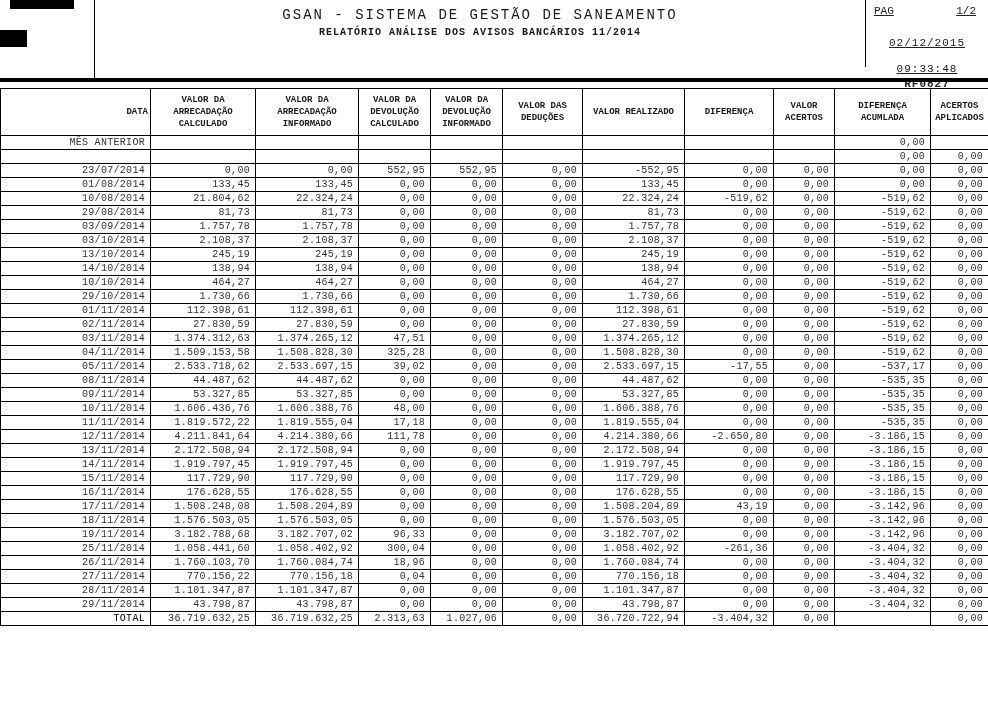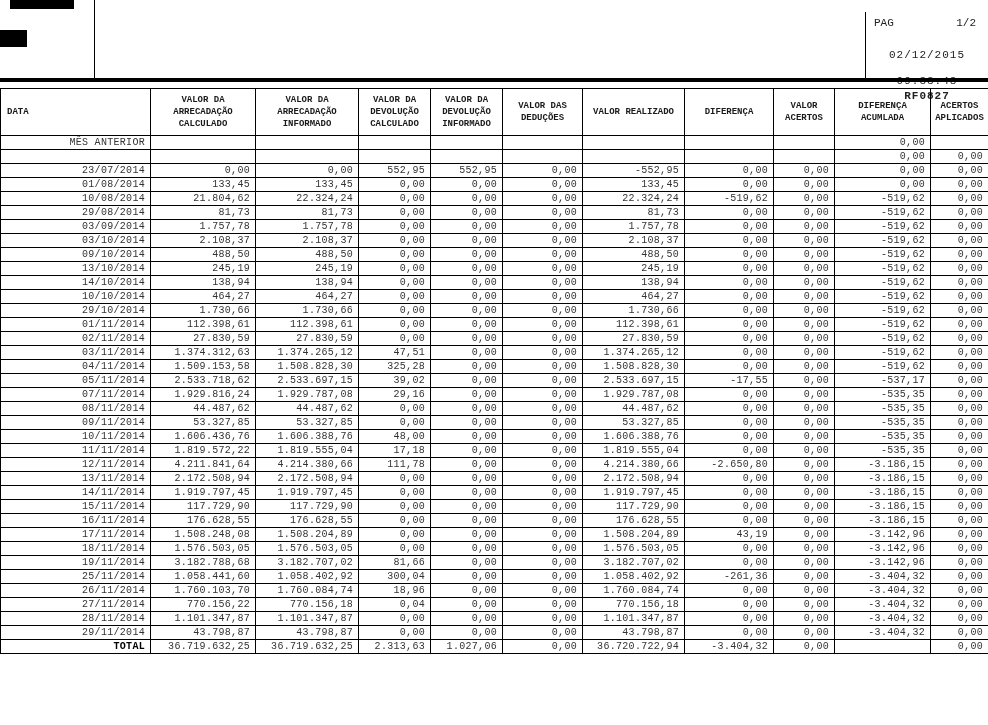--- a/index.html
+++ b/index.html
@@ -15,60 +15,64 @@
   }
 
   
   .report-header { position:absolute; top:0; left:0; width:988px; height:78px; }
   .logo-cell { position:absolute; top:0; left:0; width:95px; height:78px; border-right:1px solid #000; }
   .logo-frag-top { position:absolute; top:0; left:10px; width:64px; height:9px; background:#000; }
   .logo-frag-side { position:absolute; top:30px; left:0; width:27px; height:17px; background:#000; }
   .header-center { position:absolute; top:7px; left:96px; width:768px; text-align:center; }
   .report-title { font-size:14px; letter-spacing:2px; color:#1a1a1a; white-space:nowrap; }
   .report-subtitle { margin-top:4px; font-size:10px; font-weight:bold; letter-spacing:1px; color:#1a1a1a; white-space:nowrap; }
-  .header-right { position:absolute; top:12px; right:0; width:123px; height:67px; border-left:1px solid #000; font-size:11px; color:#222; }
+  .header-right { position:absolute; top:0; right:0; width:123px; height:67px; border-left:1px solid #000; font-size:11px; color:#222;text-decoration:underline; }
   .pag-row { display:flex; justify-content:space-between; padding:5px 12px 0 8px; }
   .dt-row { text-align:center; margin-top:20px; letter-spacing:1px; }
   .tm-row { text-align:center; margin-top:14px; letter-spacing:1px; }
   .code-row { text-align:center; margin-top:3px; font-size:11px; font-weight:bold; letter-spacing:1px; }
   .thick-rule { position:absolute; top:78px; left:0; width:988px; height:4px; background:#000; }
 
   
   .table-wrap { position:absolute; top:88px; left:0; width:988px; }
   table { border-collapse:collapse; table-layout:fixed; width:988px; }
   th {
     border:1px solid #000;
     font-size:9px; font-weight:bold; color:#1a1a1a;
     text-align:center; vertical-align:middle;
     white-space:pre-line; line-height:1.35;
     height:47px; padding:1px 2px;
   }
-  th.h-data { text-align:left; padding-left:6px; }
+  th.h-data { text-align:right; padding-left:6px; }
   td {
     border:1px solid #000;
     font-size:10px; color:#333;
     height:14px; padding:0 5px;
     white-space:nowrap; overflow:hidden;
     letter-spacing:0.3px;
   }
   td.c-date { text-align:right; }
   td.c-num  { text-align:right; }
-  tr.total-row td.c-date { font-weight:bold; color:#000;margin-left:32px; }
+  tr.total-row td.c-date { font-weight:normal; color:#000;margin-left:32px; }
 </style>
 </head>
 <body>
 
 <div class="page">
 
   <div class="report-header">
     <div class="logo-cell">
       <div class="logo-frag-top"></div>
       <div class="logo-frag-side"></div>
     </div>
 
+    <div class="header-center">
+      <div class="report-title">GSAN - SISTEMA DE GESTÃO DE SANEAMENTO</div>
+      <div class="report-subtitle">RELATÓRIO ANÁLISE DOS AVISOS BANCÁRIOS 11/2014</div>
+    </div>
 
     <div class="header-right">
       <div class="pag-row">
         <span>PAG</span>
         <span>1/2</span>
       </div>
       <div class="dt-row">02/12/2015</div>
       <div class="tm-row">09:33:48</div>
       <div class="code-row">RF0827</div>
     </div>
@@ -217,33 +221,20 @@
             <td class="c-num">0,00</td>
             <td class="c-num">0,00</td>
             <td class="c-num">0,00</td>
             <td class="c-num">2.108,37</td>
             <td class="c-num">0,00</td>
             <td class="c-num">0,00</td>
             <td class="c-num">-519,62</td>
             <td class="c-num">0,00</td>
           </tr>
           <tr>
-            <td class="c-date">09/10/2014</td>
-            <td class="c-num">488,50</td>
-            <td class="c-num">488,50</td>
-            <td class="c-num">0,00</td>
-            <td class="c-num">0,00</td>
-            <td class="c-num">0,00</td>
-            <td class="c-num">488,50</td>
-            <td class="c-num">0,00</td>
-            <td class="c-num">0,00</td>
-            <td class="c-num">-519,62</td>
-            <td class="c-num">0,00</td>
-          </tr>
-          <tr>
             <td class="c-date">13/10/2014</td>
             <td class="c-num">245,19</td>
             <td class="c-num">245,19</td>
             <td class="c-num">0,00</td>
             <td class="c-num">0,00</td>
             <td class="c-num">0,00</td>
             <td class="c-num">245,19</td>
             <td class="c-num">0,00</td>
             <td class="c-num">0,00</td>
             <td class="c-num">-519,62</td>
@@ -347,33 +338,20 @@
             <td class="c-num">39,02</td>
             <td class="c-num">0,00</td>
             <td class="c-num">0,00</td>
             <td class="c-num">2.533.697,15</td>
             <td class="c-num">-17,55</td>
             <td class="c-num">0,00</td>
             <td class="c-num">-537,17</td>
             <td class="c-num">0,00</td>
           </tr>
           <tr>
-            <td class="c-date">07/11/2014</td>
-            <td class="c-num">1.929.816,24</td>
-            <td class="c-num">1.929.787,08</td>
-            <td class="c-num">29,16</td>
-            <td class="c-num">0,00</td>
-            <td class="c-num">0,00</td>
-            <td class="c-num">1.929.787,08</td>
-            <td class="c-num">0,00</td>
-            <td class="c-num">0,00</td>
-            <td class="c-num">-535,35</td>
-            <td class="c-num">0,00</td>
-          </tr>
-          <tr>
             <td class="c-date">08/11/2014</td>
             <td class="c-num">44.487,62</td>
             <td class="c-num">44.487,62</td>
             <td class="c-num">0,00</td>
             <td class="c-num">0,00</td>
             <td class="c-num">0,00</td>
             <td class="c-num">44.487,62</td>
             <td class="c-num">0,00</td>
             <td class="c-num">0,00</td>
             <td class="c-num">-535,35</td>
@@ -506,21 +484,21 @@
             <td class="c-num">1.576.503,05</td>
             <td class="c-num">0,00</td>
             <td class="c-num">0,00</td>
             <td class="c-num">-3.142,96</td>
             <td class="c-num">0,00</td>
           </tr>
           <tr>
             <td class="c-date">19/11/2014</td>
             <td class="c-num">3.182.788,68</td>
             <td class="c-num">3.182.707,02</td>
-            <td class="c-num">81,66</td>
+            <td class="c-num">96,33</td>
             <td class="c-num">0,00</td>
             <td class="c-num">0,00</td>
             <td class="c-num">3.182.707,02</td>
             <td class="c-num">0,00</td>
             <td class="c-num">0,00</td>
             <td class="c-num">-3.142,96</td>
             <td class="c-num">0,00</td>
           </tr>
           <tr>
             <td class="c-date">25/11/2014</td>

